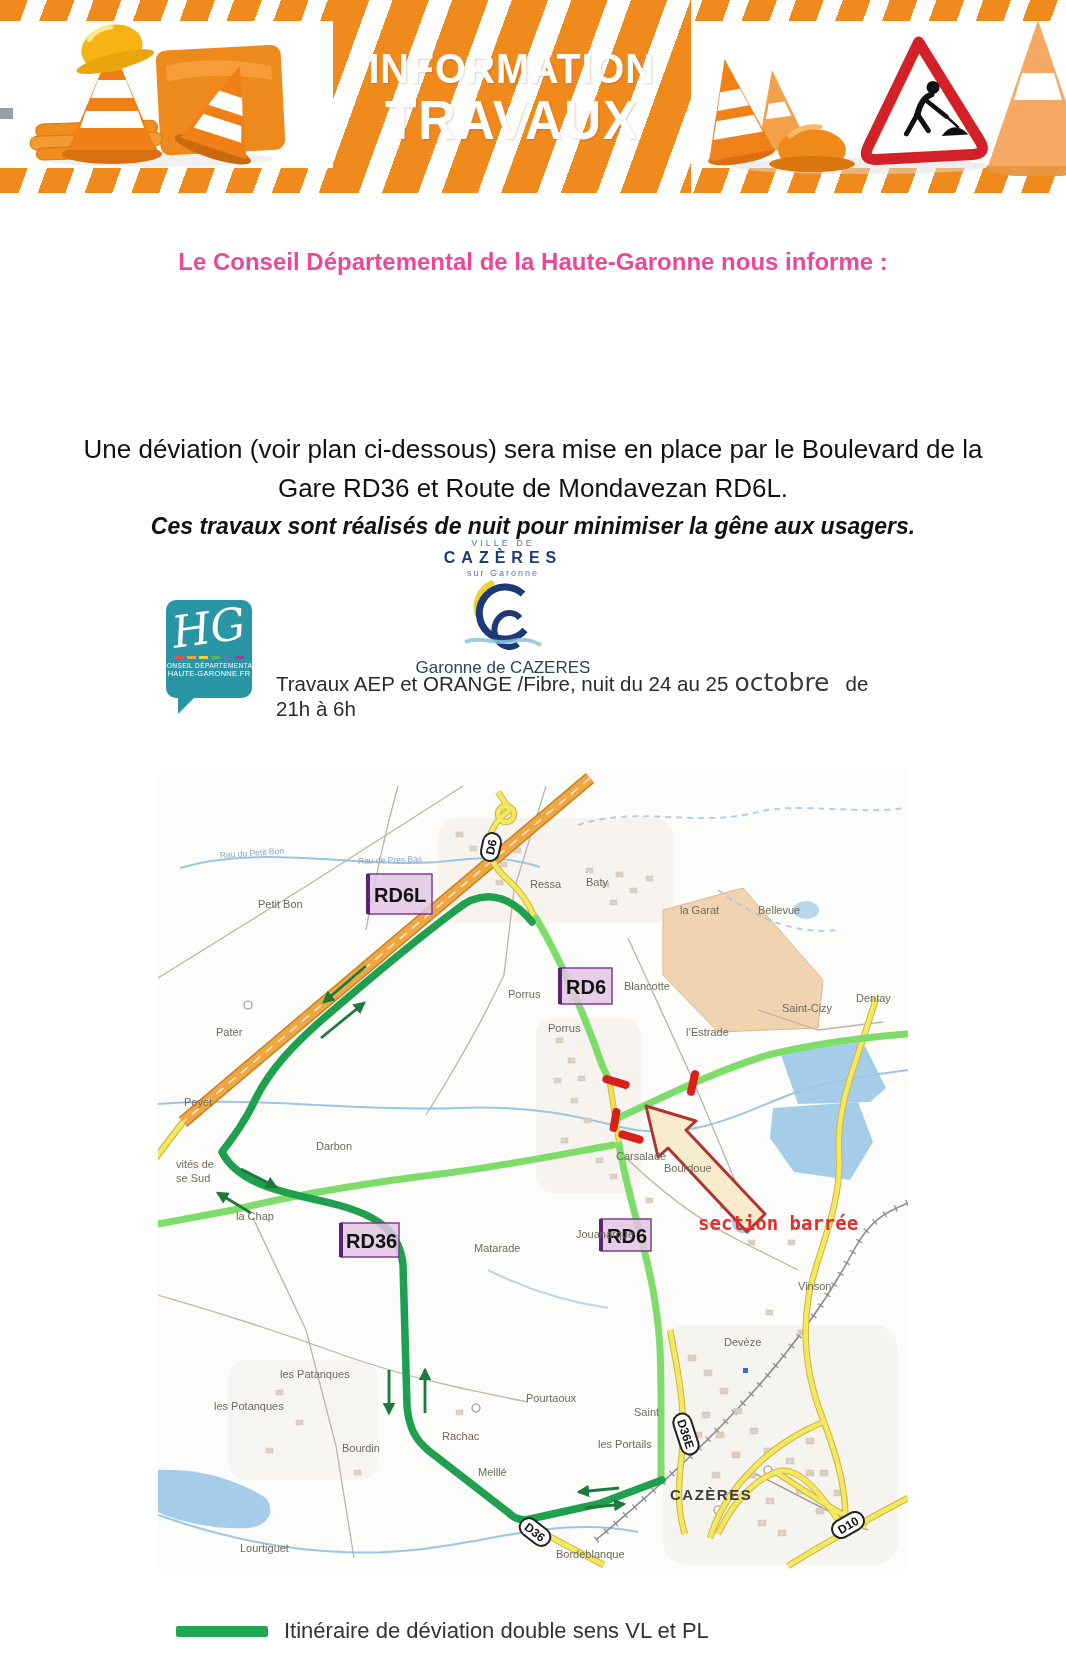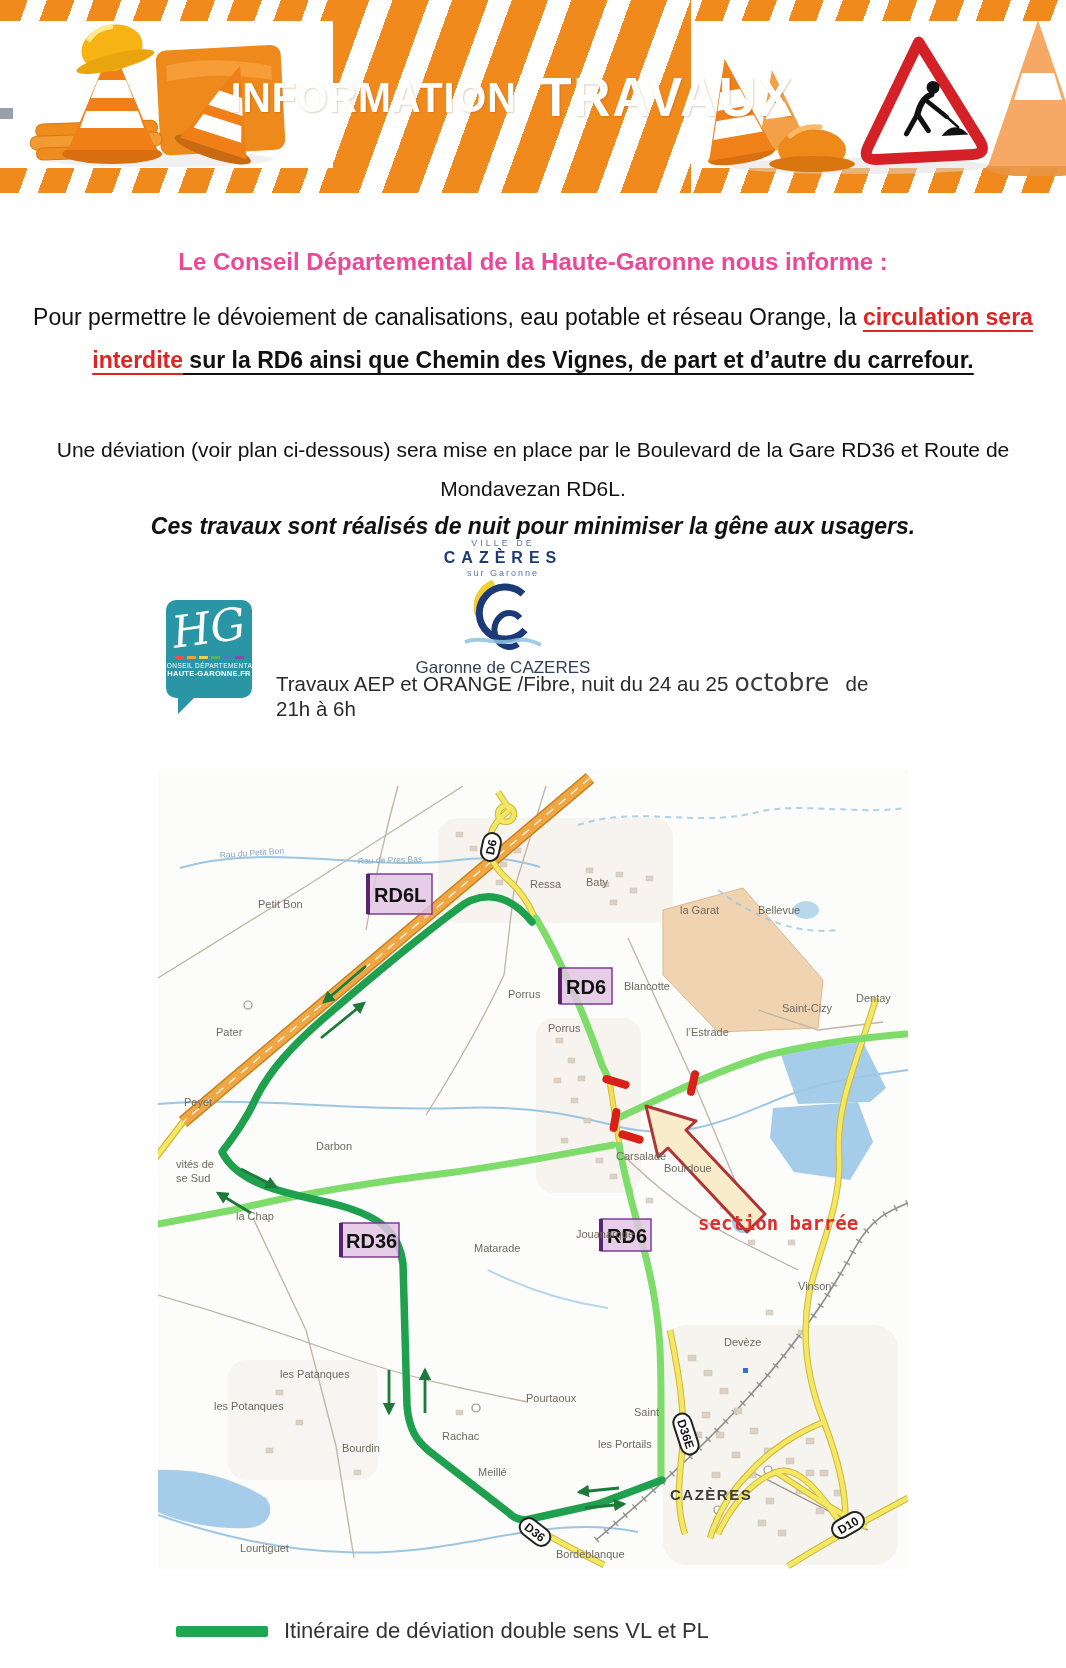--- a/index.html
+++ b/index.html
@@ -7,60 +7,60 @@
         font-family:"Liberation Sans",sans-serif;color:#1a1a1a;}
 
   
   .banner{position:absolute;left:0;top:0;width:1066px;height:193px;background:#fff;}
   .stripe{position:absolute;left:0;width:1066px;
           background:repeating-linear-gradient(110deg,#f18a1d 0 26px,#ffffff 26px 44px);}
   .stripe.top{top:0;height:21px;}
   .stripe.bottom{top:168px;height:25px;}
   .center-panel{position:absolute;left:333px;top:0;width:358px;height:193px;
           background:repeating-linear-gradient(110deg,#f18a1d 0 34px,#ffffff 34px 56px);
-          display:flex;flex-direction:row;align-items:center;justify-content:center;}
+          display:flex;flex-direction:column;align-items:center;justify-content:center;}
   .center-panel .t1{font-size:43px;font-weight:800;color:#fff;letter-spacing:1px;
           transform:scaleX(.92);text-shadow:1px 1px 2px rgba(120,60,0,.25);line-height:46px;}
   .center-panel .t2{font-size:56px;font-weight:800;color:#fff;letter-spacing:2px;
           transform:scaleX(.92);text-shadow:1px 1px 2px rgba(120,60,0,.25);line-height:58px;}
   .art{position:absolute;top:18px;}
   .art-left{left:8px;}
   .art-right{left:690px;}
   .gray-dash{position:absolute;left:0;top:108px;width:13px;height:11px;background:#98a1ab;}
 
   
   .blue-header{position:absolute;left:0;top:248px;width:1066px;text-align:center;
         font-size:24px;font-weight:700;color:#ec4899;}
   .para{position:absolute;left:8px;top:296px;width:1050px;text-align:center;
         font-size:23px;line-height:43px;color:#111;}
   .u-red{color:#e02424;font-weight:700;text-decoration:underline;text-decoration-thickness:2px;text-underline-offset:5px;}
   .u-bold{font-weight:700;text-decoration:underline;text-decoration-thickness:2px;text-underline-offset:5px;}
   .dates{position:absolute;left:0;top:382px;width:1066px;text-align:center;
         font-size:26px;font-weight:800;color:#e8262a;}
   .deviation{position:absolute;left:53px;top:430px;width:960px;text-align:center;
-        font-size:21px;line-height:39px;color:#111;}
+        font-size:26px;line-height:39px;color:#111;}
   .night{position:absolute;left:0;top:503px;width:1066px;text-align:center;
         font-size:23px;font-weight:700;font-style:italic;color:#111;margin-top:10px;}
 
   
   .caz-logo{position:absolute;left:393px;top:538px;width:220px;text-align:center;}
   .caz-ville{font-size:9px;letter-spacing:3px;color:#5b74a8;}
   .caz-name{font-size:16px;letter-spacing:6px;color:#1c3a78;font-weight:600;margin-top:1px;}
   .caz-sub{font-size:9px;letter-spacing:2px;color:#5b74a8;margin-top:1px;}
   .caz-caption{font-size:17px;color:#2f3f55;margin-top:2px;}
   .hg-logo{position:absolute;left:166px;top:600px;width:86px;height:98px;background:#2a96a5;
         border-radius:10px;display:flex;flex-direction:column;align-items:center;}
   .hg-logo:after{content:"";position:absolute;left:12px;bottom:-16px;width:0;height:0;
         border-top:18px solid #2a96a5;border-right:18px solid transparent;}
   .hg-initials{font-family:"DejaVu Serif",serif;font-style:italic;font-size:44px;color:#fff;
         transform:rotate(-8deg);line-height:52px;margin-top:2px;}
   .hg-rainbow{display:flex;gap:3px;margin-top:2px;}
   .hg-rainbow i{display:block;width:9px;height:3px;}
   .hg-l1{font-size:6.5px;color:#fff;letter-spacing:.4px;margin-top:3px;white-space:nowrap;}
-  .hg-l2{font-size:7.5px;color:#fff;font-weight:700;letter-spacing:.3px;white-space:nowrap;}
+  .hg-l2{font-size:7.5px;color:#fff;font-weight:400;letter-spacing:.3px;white-space:nowrap;}
   .works-caption{position:absolute;left:276px;top:668px;width:600px;font-size:20.5px;color:#2b2b2b;}
   .works-caption .month{font-family:"DejaVu Sans",sans-serif;font-size:25px;color:#3a3a3a;margin:0 6px;}
   .works-caption .p2{margin-left:10px;}
 
   
   .map-wrap{position:absolute;left:158px;top:770px;width:750px;height:800px;}
   .plc{font-size:11px;fill:#6e6a60;}
   .plc-sm{font-size:8.5px;fill:#8aa7c0;}
   .rd-label{font-size:20px;font-weight:700;fill:#111;font-family:"Liberation Sans",sans-serif;}
   .oval-label{font-size:12px;font-weight:700;fill:#111;text-anchor:middle;}
@@ -143,21 +143,20 @@
 
     <div class="center-panel">
       <div class="t1">INFORMATION</div>
       <div class="t2">TRAVAUX</div>
     </div>
     <div class="gray-dash"></div>
   </div>
 
   <div class="blue-header">Le Conseil Départemental de la Haute-Garonne nous informe :</div>
 
-  <div class="para"><span>Pour permettre le dévoiement de canalisations, eau potable et réseau Orange, la </span><span class="u-red">circulation sera interdite</span><span class="u-bold"> sur la RD6 ainsi que Chemin des Vignes, de part et d’autre du carrefour.</span></div>
 
   <div class="deviation">Une déviation (voir plan ci-dessous) sera mise en place par le Boulevard de la Gare RD36 et Route de Mondavezan RD6L.</div>
   <div class="night">Ces travaux sont réalisés de nuit pour minimiser la gêne aux usagers.</div>
 
   <div class="caz-logo">
     <div class="caz-ville">VILLE DE</div>
     <div class="caz-name">CAZÈRES</div>
     <div class="caz-sub">sur Garonne</div>
     <svg width="86" height="74" viewBox="-43 -40 86 74">
       <path d="M -12,-34 A 26,26 0 0 0 -25,-4" stroke="#f2cf35" stroke-width="7" fill="none" stroke-linecap="round"></path>

